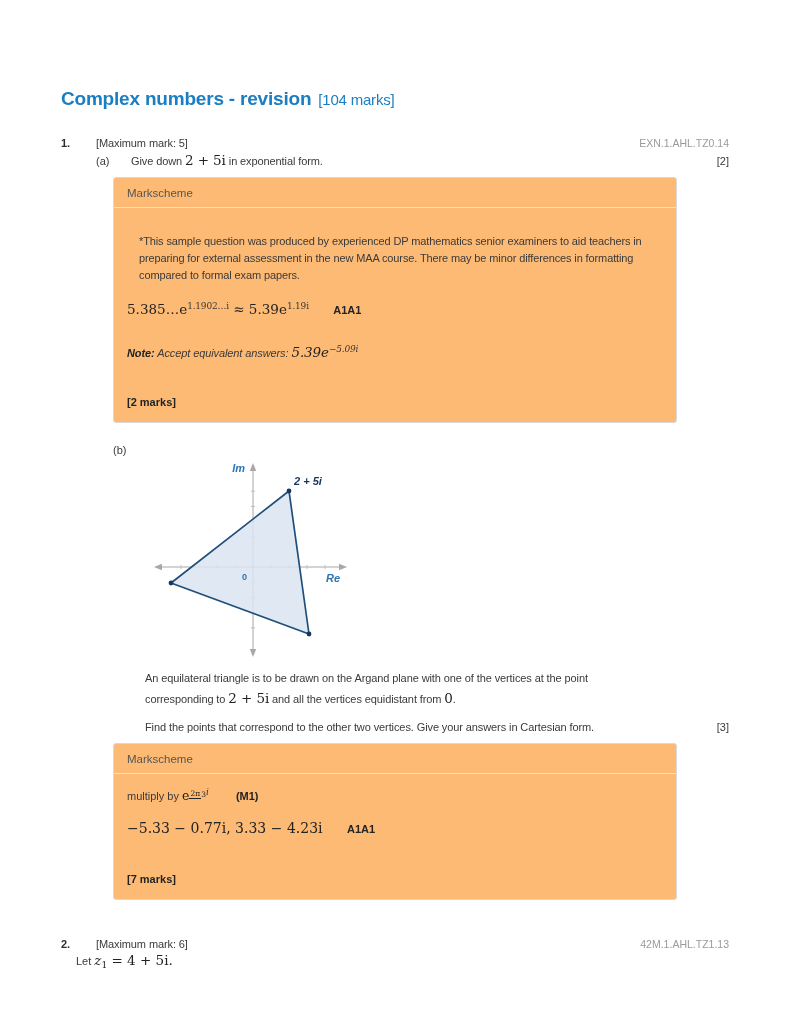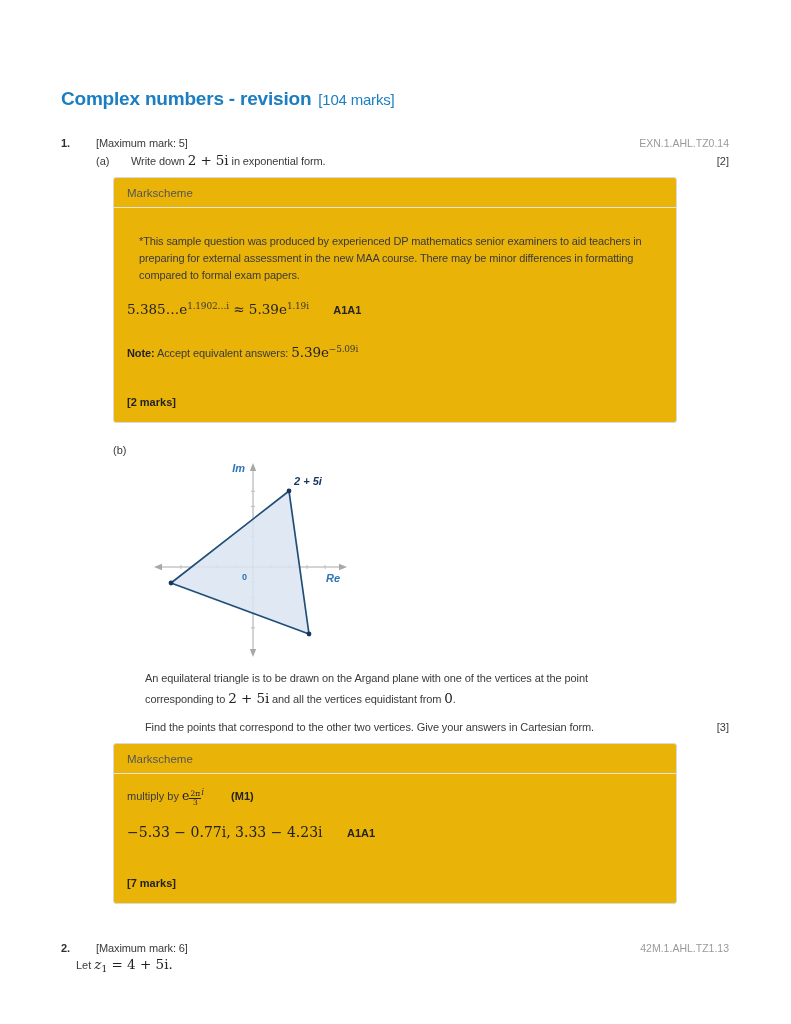--- a/index.html
+++ b/index.html
@@ -21,32 +21,32 @@
   .part-text { flex:1; letter-spacing:-0.1px; }
   .part-marks { color:#3a3a3a; }
 
   .math { font-family:"DejaVu Serif", serif; font-size:13.5px; color:#222; }
   .math i { font-style:italic; }
   sup.msup { font-family:"DejaVu Serif", serif; font-size:9px; vertical-align:5px; letter-spacing:-0.2px; }
   sub.msub { font-family:"DejaVu Serif", serif; font-size:9px; vertical-align:-3px; }
 
   .ms-box {
     margin-left:52px; width:564px; box-sizing:border-box;
-    border:1px solid #d9d9d9; border-radius:3px; background:#eab308; margin-top:9px;
+    border:1px solid #d9d9d9; border-radius:3px; background:#fdba74; margin-top:9px;
   }
   .ms-header { padding:9px 13px 8px 13px; font-size:11.5px; color:#555; border-bottom:1px solid #e4e4e4; }
   .ms-body { padding:13px 13px 14px 13px; }
   .ms-note-star { margin:12px; font-size:11px; line-height:1.55; letter-spacing:-0.12px; color:#3a3a3a; max-width:540px; }
   .ms-line { margin-top:16px; }
   .mark-bold { font-weight:700; color:#232323; font-size:11px; font-family:"Liberation Sans",sans-serif; }
-  .ms-gap { margin-top:26px; font-size:11px; letter-spacing:-0.1px; }
+  .ms-gap { margin-top:26px; font-size:11px; letter-spacing:-0.1px;font-style:italic; }
   .ms-total { margin-top:36px; font-weight:700; font-size:11px; color:#232323; }
   .mark-after { margin-left:20px; }
 
-  .frac { display:inline-flex; flex-direction:column; align-items:center; vertical-align:4px;
+  .frac { display:inline-flex; flex-direction:row; align-items:center; vertical-align:4px;
           font-family:"DejaVu Serif", serif; font-size:7.5px; line-height:1.05; color:#222; }
   .frac .num { border-bottom:0.75px solid #222; padding:0 1px; }
   .sup-i { font-family:"DejaVu Serif", serif; font-size:9px; vertical-align:5px; font-style:italic; }
 
   .partb-row { display:flex; margin-top:19px; }
   .partb-label { width:32px; margin-left:52px; font-size:11px; padding-top:2px; }
   .diagram-wrap { width:282px;margin-top:16px; }
 
   .desc-para { margin-left:84px; margin-top:6px; font-size:11px; line-height:1.6; letter-spacing:-0.1px; max-width:512px; }
   .find-row { display:flex; align-items:baseline; margin-top:12px; font-size:11px; }
@@ -70,21 +70,21 @@
 
   <div>
     <div class="q-header">
       <span class="q-num">1.</span>
       <span class="q-max">[Maximum mark: 5]</span>
       <span class="q-ref">EXN.1.AHL.TZ0.14</span>
     </div>
 
     <div class="part-row">
       <span class="part-label">(a)</span>
-      <span class="part-text"><span>Write down </span><span class="math">2 + 5i</span><span> in exponential form.</span></span>
+      <span class="part-text"><span>Give down </span><span class="math">2 + 5i</span><span> in exponential form.</span></span>
       <span class="part-marks">[2]</span>
     </div>
 
     <div class="ms-box">
       <div class="ms-header">Markscheme</div>
       <div class="ms-body">
         <p class="ms-note-star">*This sample question was produced by experienced DP mathematics senior examiners to aid teachers in preparing for external assessment in the new MAA course. There may be minor differences in formatting compared to formal exam papers.</p>
         <div class="ms-line">
           <span class="math">5.385…e</span><sup class="msup">1.1902…i</sup><span class="math"> ≈ </span><span class="math">5.39e</span><sup class="msup">1.19i</sup>
           <span class="mark-bold mark-after">A1A1</span>

